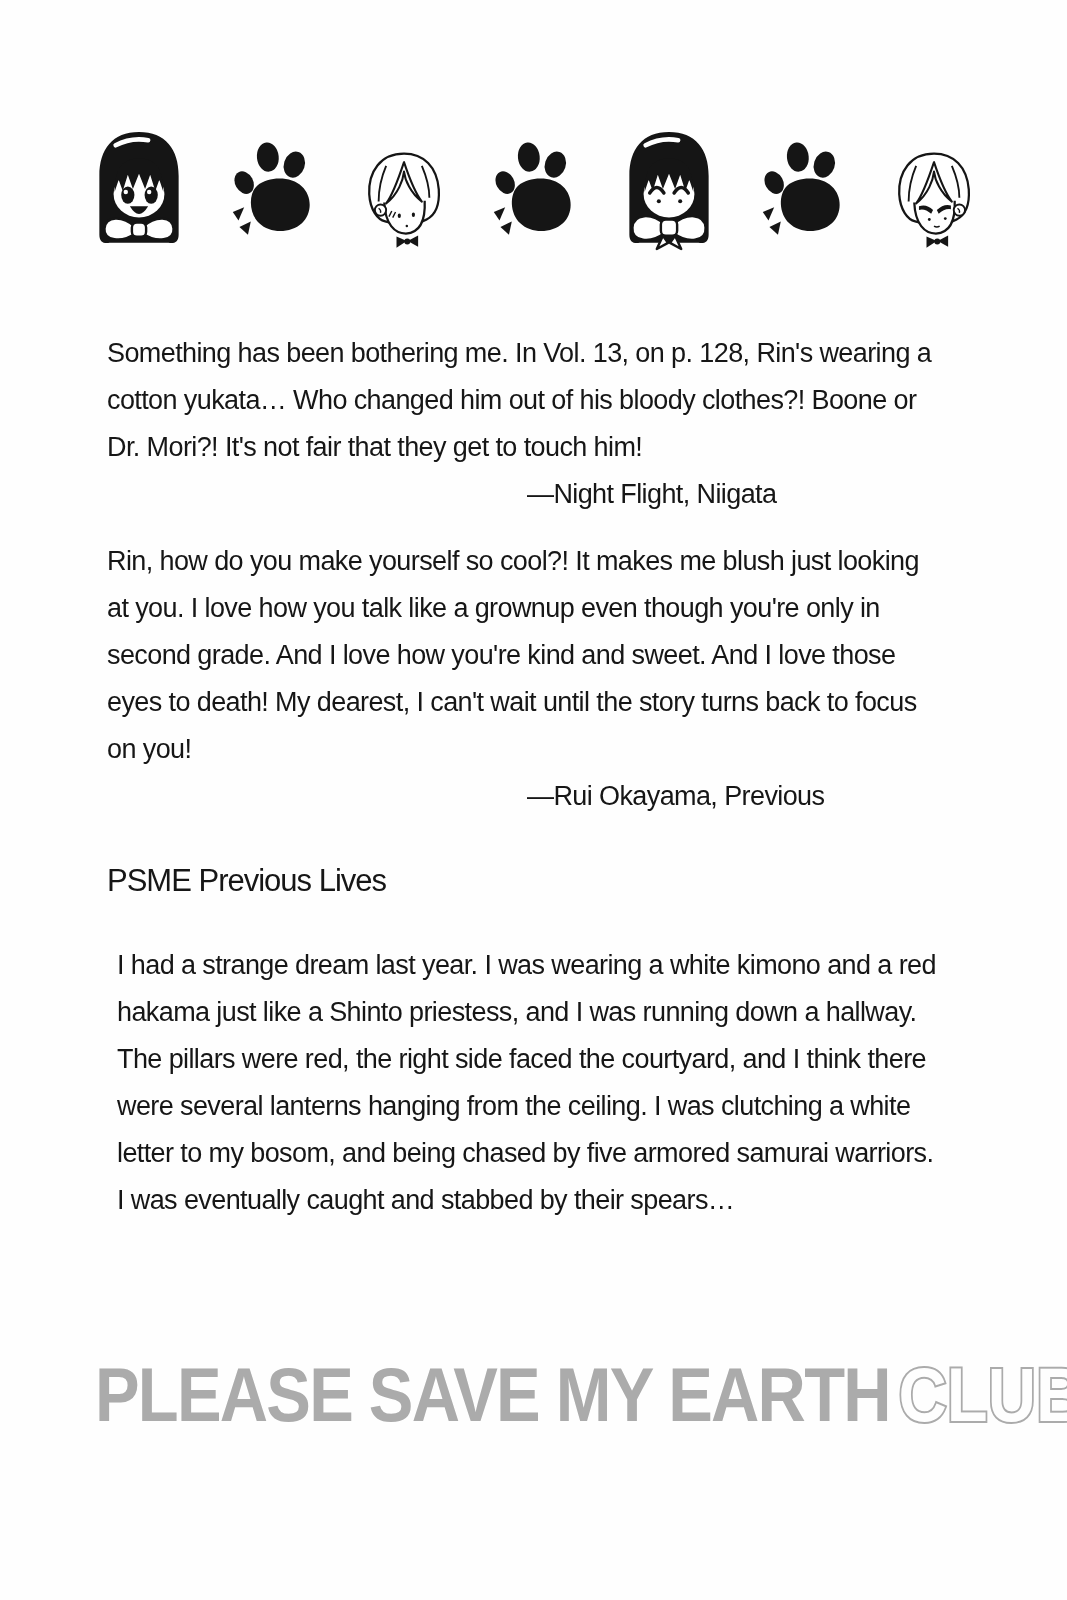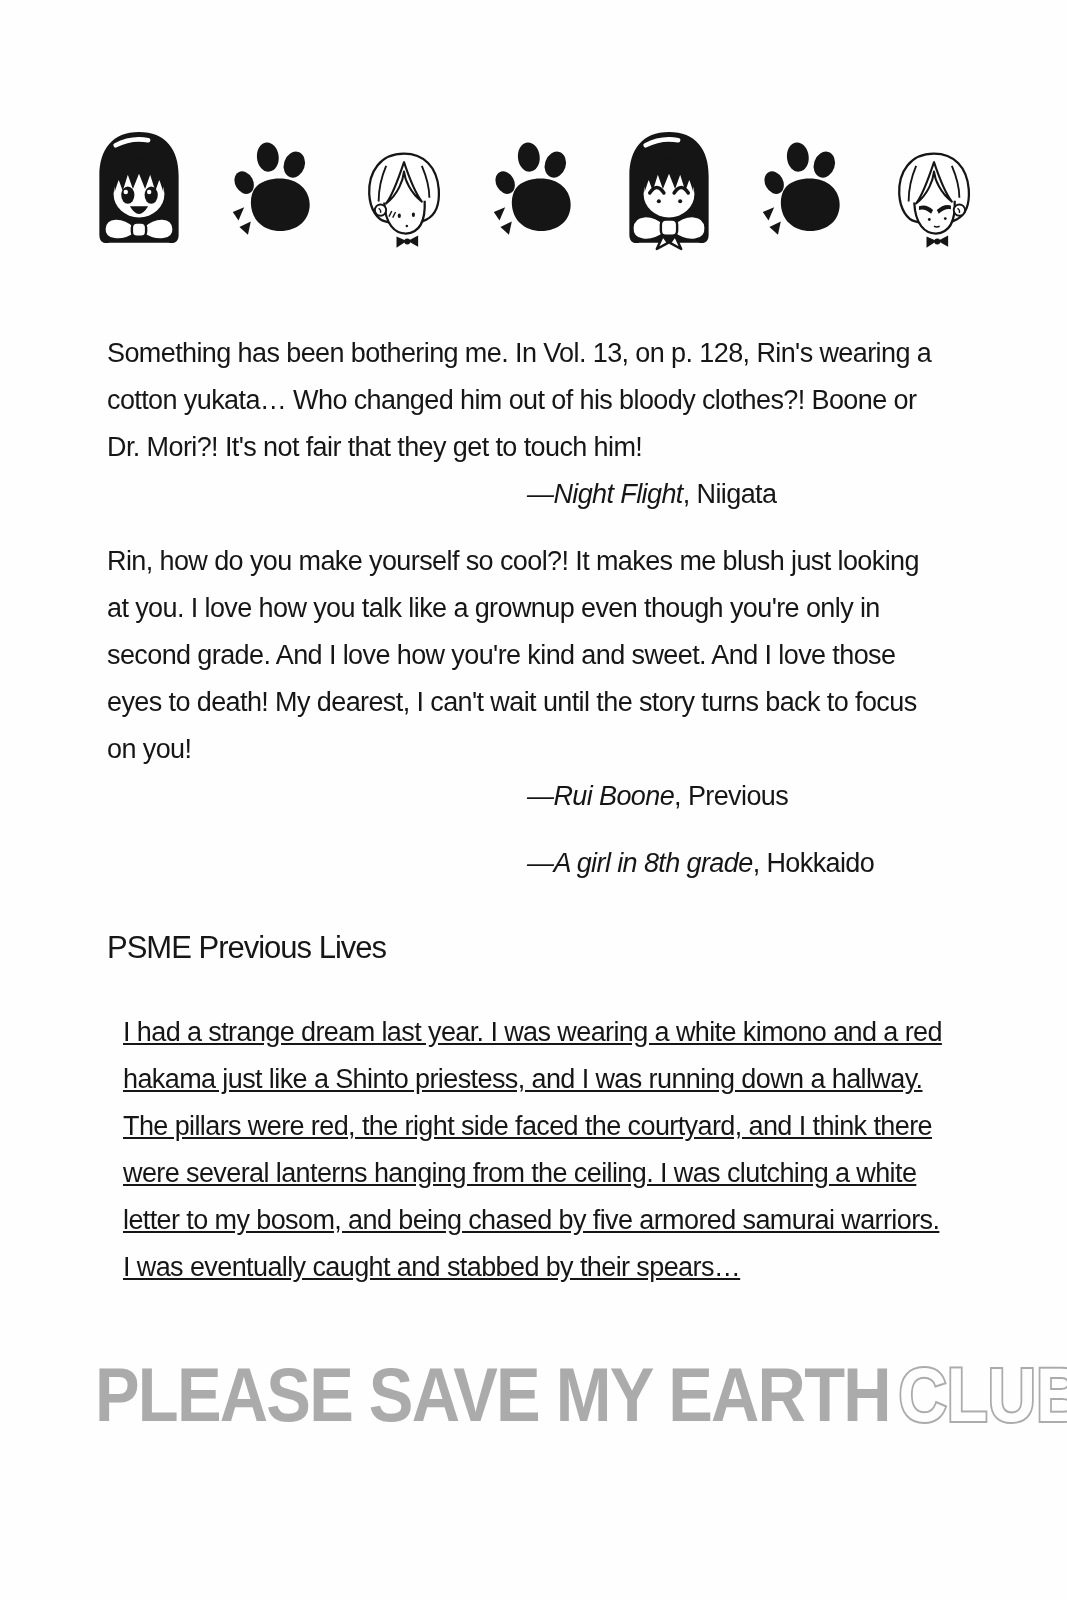--- a/index.html
+++ b/index.html
@@ -29,30 +29,30 @@
     font-size:27px;
     line-height:47px;
     letter-spacing:-0.6px;
   }
   .letter{margin:0 0 20px 0;}
   .letter-body{margin:0;}
   .letter-attribution{
     padding-left:420px;
     white-space:nowrap;
   }
-  .attr-name{font-style:italic;text-align:right;}
+  .attr-name{text-align:right;}
   
   .section-heading{
     margin:36px 0 0 0;
     font-size:31px;
     line-height:50px;
     font-weight:normal;
     letter-spacing:-1px;
   }
-  .section-body{margin:36px 0 0 16px;text-decoration:underline;}
+  .section-body{margin:36px 0 0 10px;}
   
   .logo{
     position:absolute;
     left:95px;
     top:1352px;
     white-space:nowrap;
     transform:scaleX(0.88);
     transform-origin:left center;
     font-weight:bold;
     font-size:76px;
@@ -196,25 +196,24 @@
 
   <div class="content">
 
     <div class="letter">
       <p class="letter-body">Something has been bothering me. In Vol. 13, on p. 128, Rin's wearing a cotton yukata… Who changed him out of his bloody clothes?! Boone or Dr. Mori?! It's not fair that they get to touch him!</p>
       <div class="letter-attribution"><span class="attr-name">—Night Flight</span><span>, Niigata</span></div>
     </div>
 
     <div class="letter">
       <p class="letter-body">Rin, how do you make yourself so cool?! It makes me blush just looking at you. I love how you talk like a grownup even though you're only in second grade. And I love how you're kind and sweet. And I love those eyes to death! My dearest, I can't wait until the story turns back to focus on you!</p>
-      <div class="letter-attribution"><span class="attr-name">—Rui Boone</span><span>, Previous</span></div>
+      <div class="letter-attribution"><span class="attr-name">—Rui Okayama</span><span>, Previous</span></div>
     </div>
 
     <div class="letter">
-      <div class="letter-attribution"><span class="attr-name">—A girl in 8th grade</span><span>, Hokkaido</span></div>
     </div>
 
     <h1 class="section-heading">PSME Previous Lives</h1>
     <p class="section-body">I had a strange dream last year. I was wearing a white kimono and a red hakama just like a Shinto priestess, and I was running down a hallway. The pillars were red, the right side faced the courtyard, and I think there were several lanterns hanging from the ceiling. I was clutching a white letter to my bosom, and being chased by five armored samurai warriors. I was eventually caught and stabbed by their spears…</p>
 
   </div>
 
   <div class="logo">
     <span class="logo-main">PLEASE SAVE MY EARTH</span><span class="logo-club">CLUB</span>
   </div>

